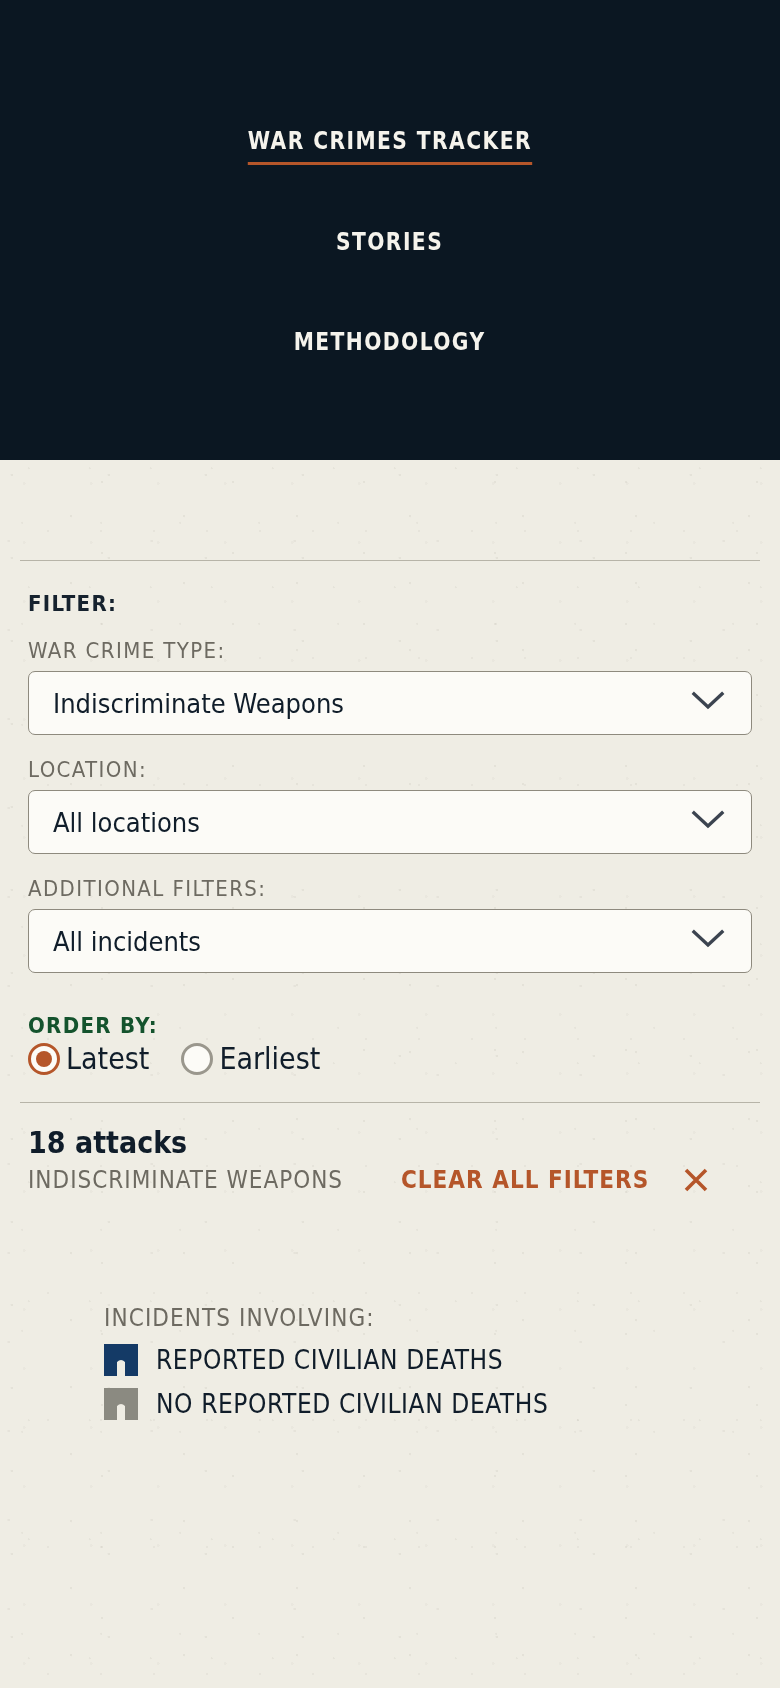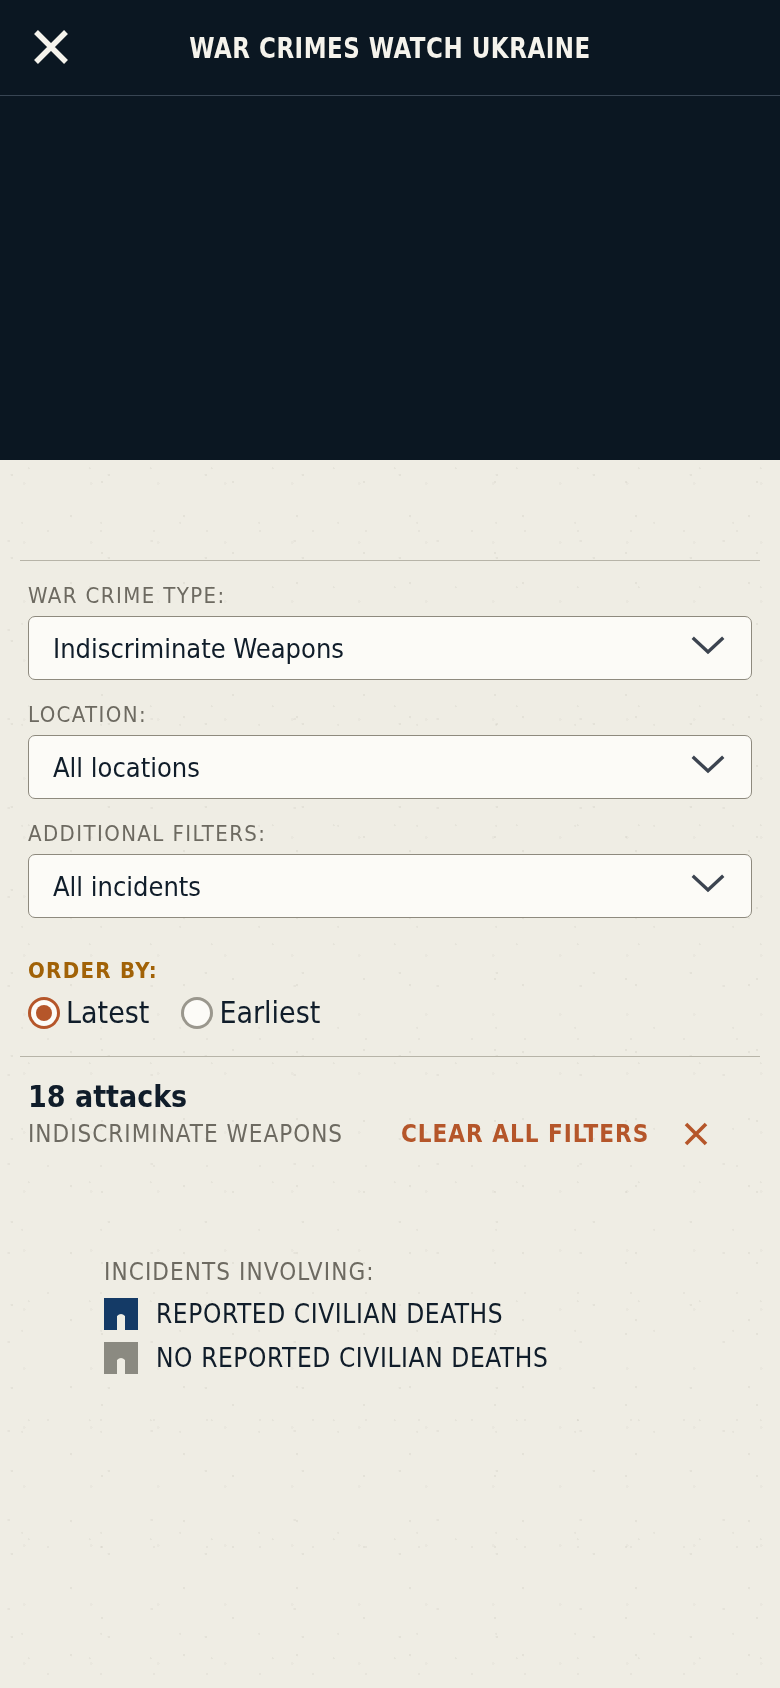--- a/index.html
+++ b/index.html
@@ -75,21 +75,21 @@
     position:relative;height:62px;background:#fcfbf7;border:1px solid #8e8a7e;border-radius:7px;
     display:flex;align-items:center;cursor:pointer;
   }
   .select .val{
     padding-left:24px;color:#101d2a;font-size:27px;font-weight:400;
     font-family:"Liberation Sans Narrow","DejaVu Sans Condensed","Liberation Sans", sans-serif;
   }
   .chev{position:absolute;right:26px;top:50%;transform:translateY(-50%);}
 
   .orderby-label{
-    margin-top:40px;margin-bottom:12px;color:#a16207;font-size:22px;font-weight:700;
+    margin-top:40px;margin-bottom:3px;color:#14532d;font-size:22px;font-weight:700;
     letter-spacing:1.3px;text-transform:uppercase;
     font-family:"Liberation Sans Narrow","DejaVu Sans Condensed","Liberation Sans", sans-serif;
   }
   .radios{display:flex;align-items:flex-start;gap:32px;margin-bottom:26px;}
   .radio{display:flex;align-items:center;cursor:pointer;}
   .dot{
     width:32px;height:32px;border-radius:50%;box-sizing:border-box;
     border:3px solid #9a978d;background:#fcfbf7;
     display:flex;align-items:center;justify-content:center;flex:none;
   }
@@ -132,38 +132,42 @@
     font-family:"Liberation Sans Narrow","DejaVu Sans Condensed","Liberation Sans", sans-serif;
   }
 </style>
 </head>
 <body>
 
 <div class="page">
 
   <div class="header">
 
-    <div class="topbar">
-      <div class="close-btn">
-        <svg width="42" height="42" viewBox="0 0 42 42" aria-hidden="true">
-          <path d="M6 6 L36 36 M36 6 L6 36" stroke="#f5f3ec" stroke-width="5.5" stroke-linecap="butt"></path>
-        </svg>
-      </div>
-      <div class="brand">WAR CRIMES WATCH UKRAINE</div>
-    </div>
-
+
+    <div class="menu">
+      <div class="menu-item active">
+        <span class="lbl">WAR CRIMES TRACKER</span>
+      </div>
+      <div class="menu-item">
+        <span class="lbl">STORIES</span>
+      </div>
+      <div class="menu-item">
+        <span class="lbl">METHODOLOGY</span>
+      </div>
+    </div>
 
   </div>
 
   <div class="body">
 
     <div class="rule top"></div>
 
     <div class="filters">
 
+      <div class="filter-title">FILTER:</div>
 
       <div class="field-label">WAR CRIME TYPE:</div>
       <div class="select">
         <span class="val">Indiscriminate Weapons</span>
         <span class="chev">
           <svg width="34" height="20" viewBox="0 0 34 20" aria-hidden="true">
             <path d="M3 3 L17 16 L31 3" fill="none" stroke="#3c4450" stroke-width="3.4" stroke-linecap="square"></path>
           </svg>
         </span>
       </div>

